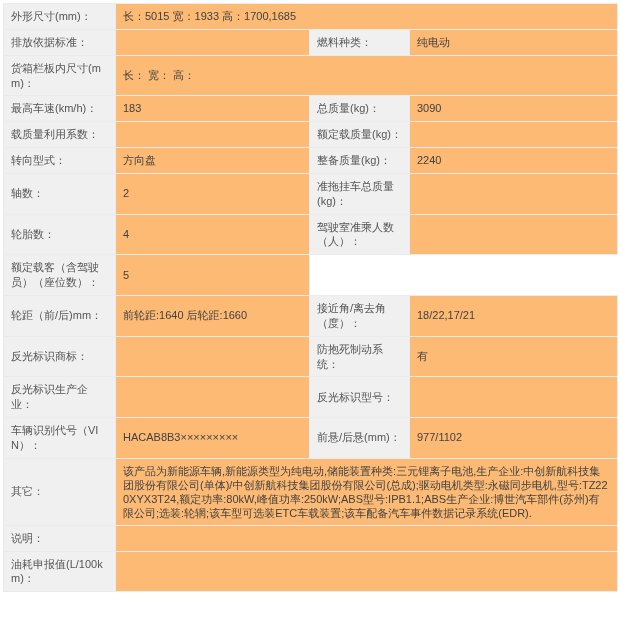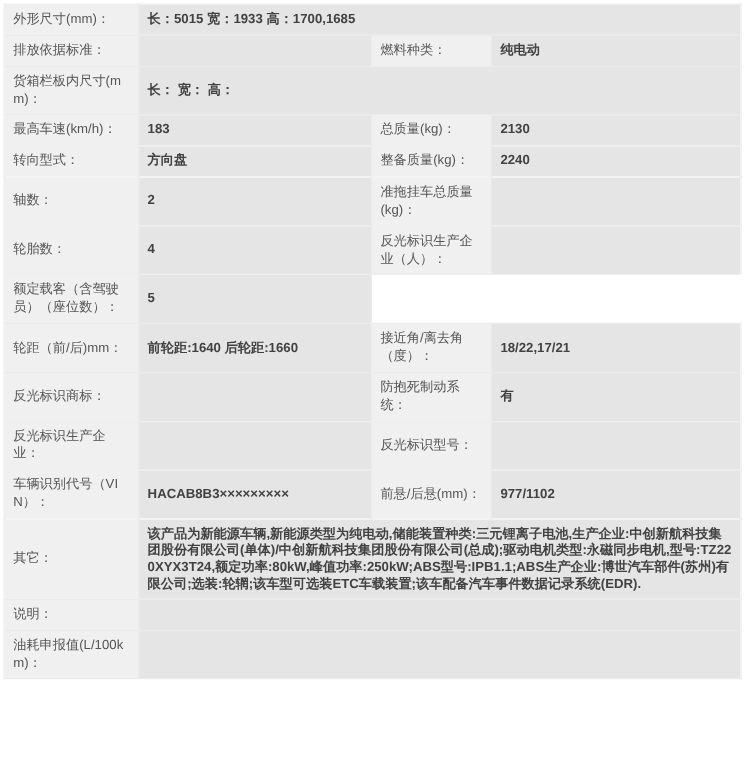--- a/index.html
+++ b/index.html
@@ -14,21 +14,21 @@
     border:1px solid #ebebeb;
     padding:5px 7px;
     line-height:1.35;
     vertical-align:middle;
     overflow:hidden;
     word-break:break-all;
   }
   
   .spec td{height:13px;}
   .spec td.lbl{background:#f0f0f0;color:#555555;margin-top:24px;}
-  .spec td.val{background:#e5e5e5;color:#424242;font-weight:bold;}
+  .spec td.val{background:#fdba74;color:#424242;}
   .spec td.blank{background:#ffffff;border-left-color:#ffffff;border-right-color:#ffffff;}
   .spec td.other-text{line-height:14px;}
 </style>
 </head>
 <body>
 
 <div class="page">
 
   <table class="spec">
     <colgroup>
@@ -49,38 +49,44 @@
           <td class="val">纯电动</td>
         </tr>
         <tr>
           <td class="lbl">货箱栏板内尺寸(mm)：</td>
           <td class="val" colspan="3">长： 宽： 高：</td>
         </tr>
         <tr>
           <td class="lbl">最高车速(km/h)：</td>
           <td class="val">183</td>
           <td class="lbl">总质量(kg)：</td>
-          <td class="val">2130</td>
+          <td class="val">3090</td>
+        </tr>
+        <tr>
+          <td class="lbl">载质量利用系数：</td>
+          <td class="val"></td>
+          <td class="lbl">额定载质量(kg)：</td>
+          <td class="val"></td>
         </tr>
         <tr>
           <td class="lbl">转向型式：</td>
           <td class="val">方向盘</td>
           <td class="lbl">整备质量(kg)：</td>
           <td class="val">2240</td>
         </tr>
         <tr>
           <td class="lbl">轴数：</td>
           <td class="val">2</td>
           <td class="lbl">准拖挂车总质量(kg)：</td>
           <td class="val"></td>
         </tr>
         <tr>
           <td class="lbl">轮胎数：</td>
           <td class="val">4</td>
-          <td class="lbl">反光标识生产企业（人）：</td>
+          <td class="lbl">驾驶室准乘人数（人）：</td>
           <td class="val"></td>
         </tr>
         <tr>
           <td class="lbl">额定载客（含驾驶员）（座位数）：</td>
           <td class="val">5</td>
           <td class="blank"></td>
           <td class="blank"></td>
         </tr>
         <tr>
           <td class="lbl">轮距（前/后)mm：</td>

